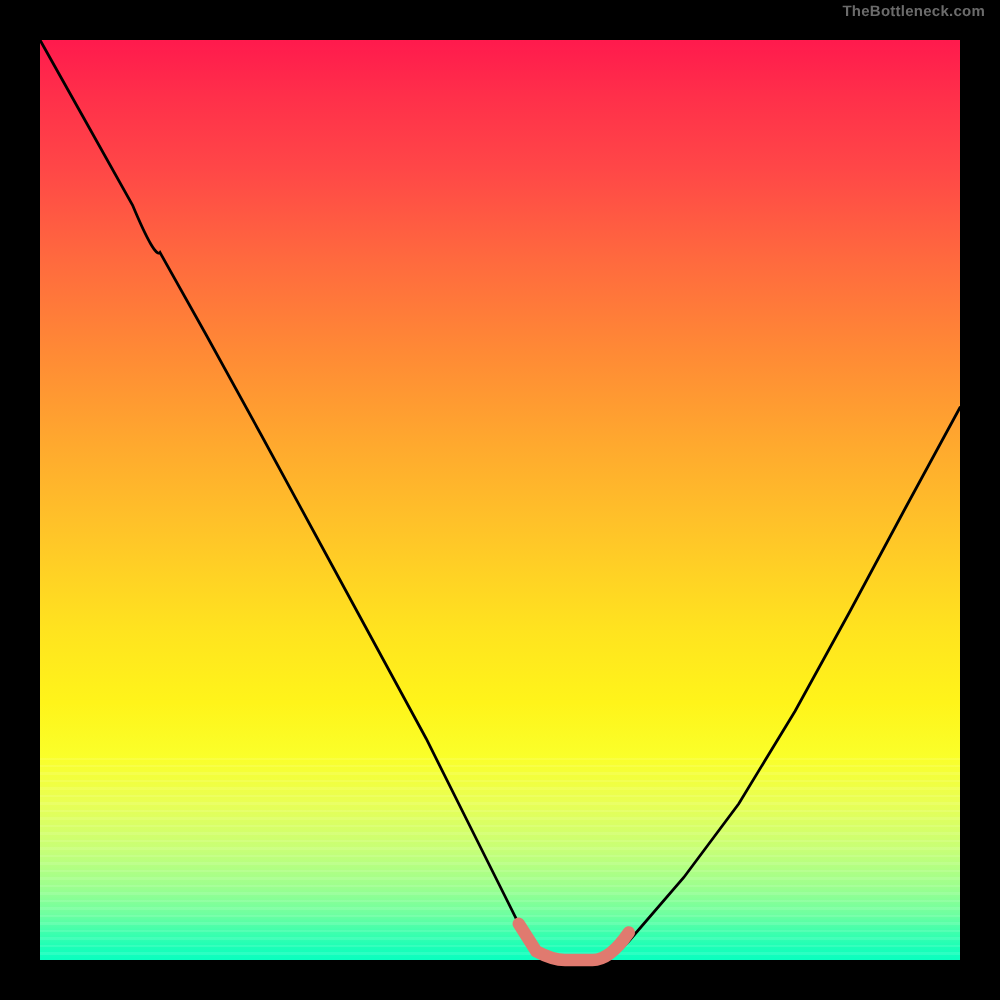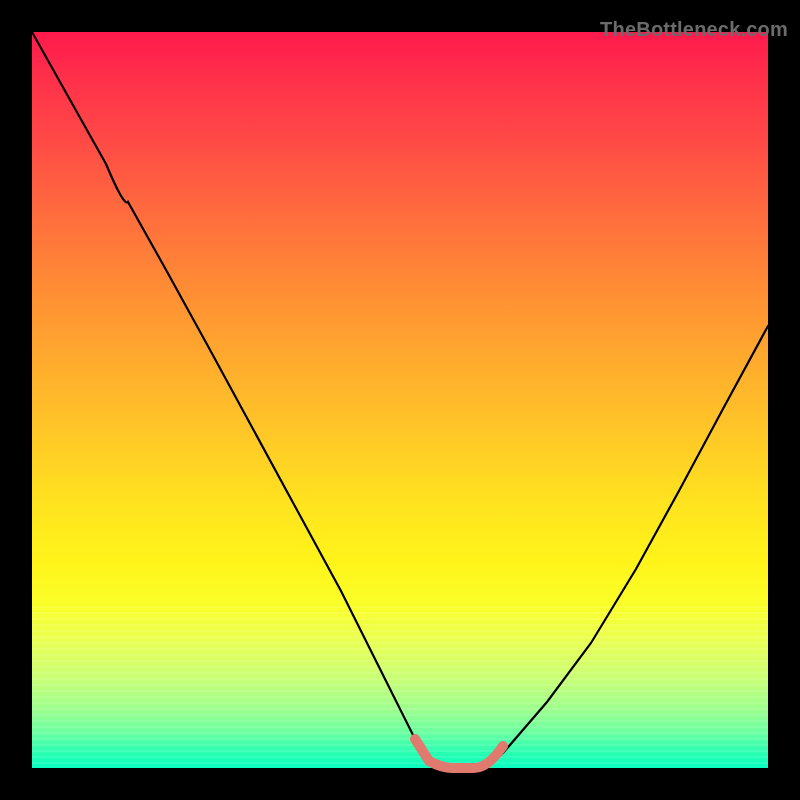--- a/index.html
+++ b/index.html
@@ -53,24 +53,24 @@
       to bottom,
       rgba(255,255,255,0.10) 0px,
       rgba(255,255,255,0.10) 2px,
       rgba(255,255,255,0.0) 2px,
       rgba(255,255,255,0.0) 6px
     );
     pointer-events: none;
   }
   .watermark {
     position: absolute;
-    top: 18px;
+    top: 2px;
     right: 12px;
     color: #6b6b6b;
-    font-size: 20px;
+    font-size: 12px;
     font-weight: 600;
     letter-spacing: 0.2px;
     user-select: none;
   }
   svg.curve {
     position: absolute;
     left: 0;
     top: 0;
     width: 736px;
     height: 736px;

